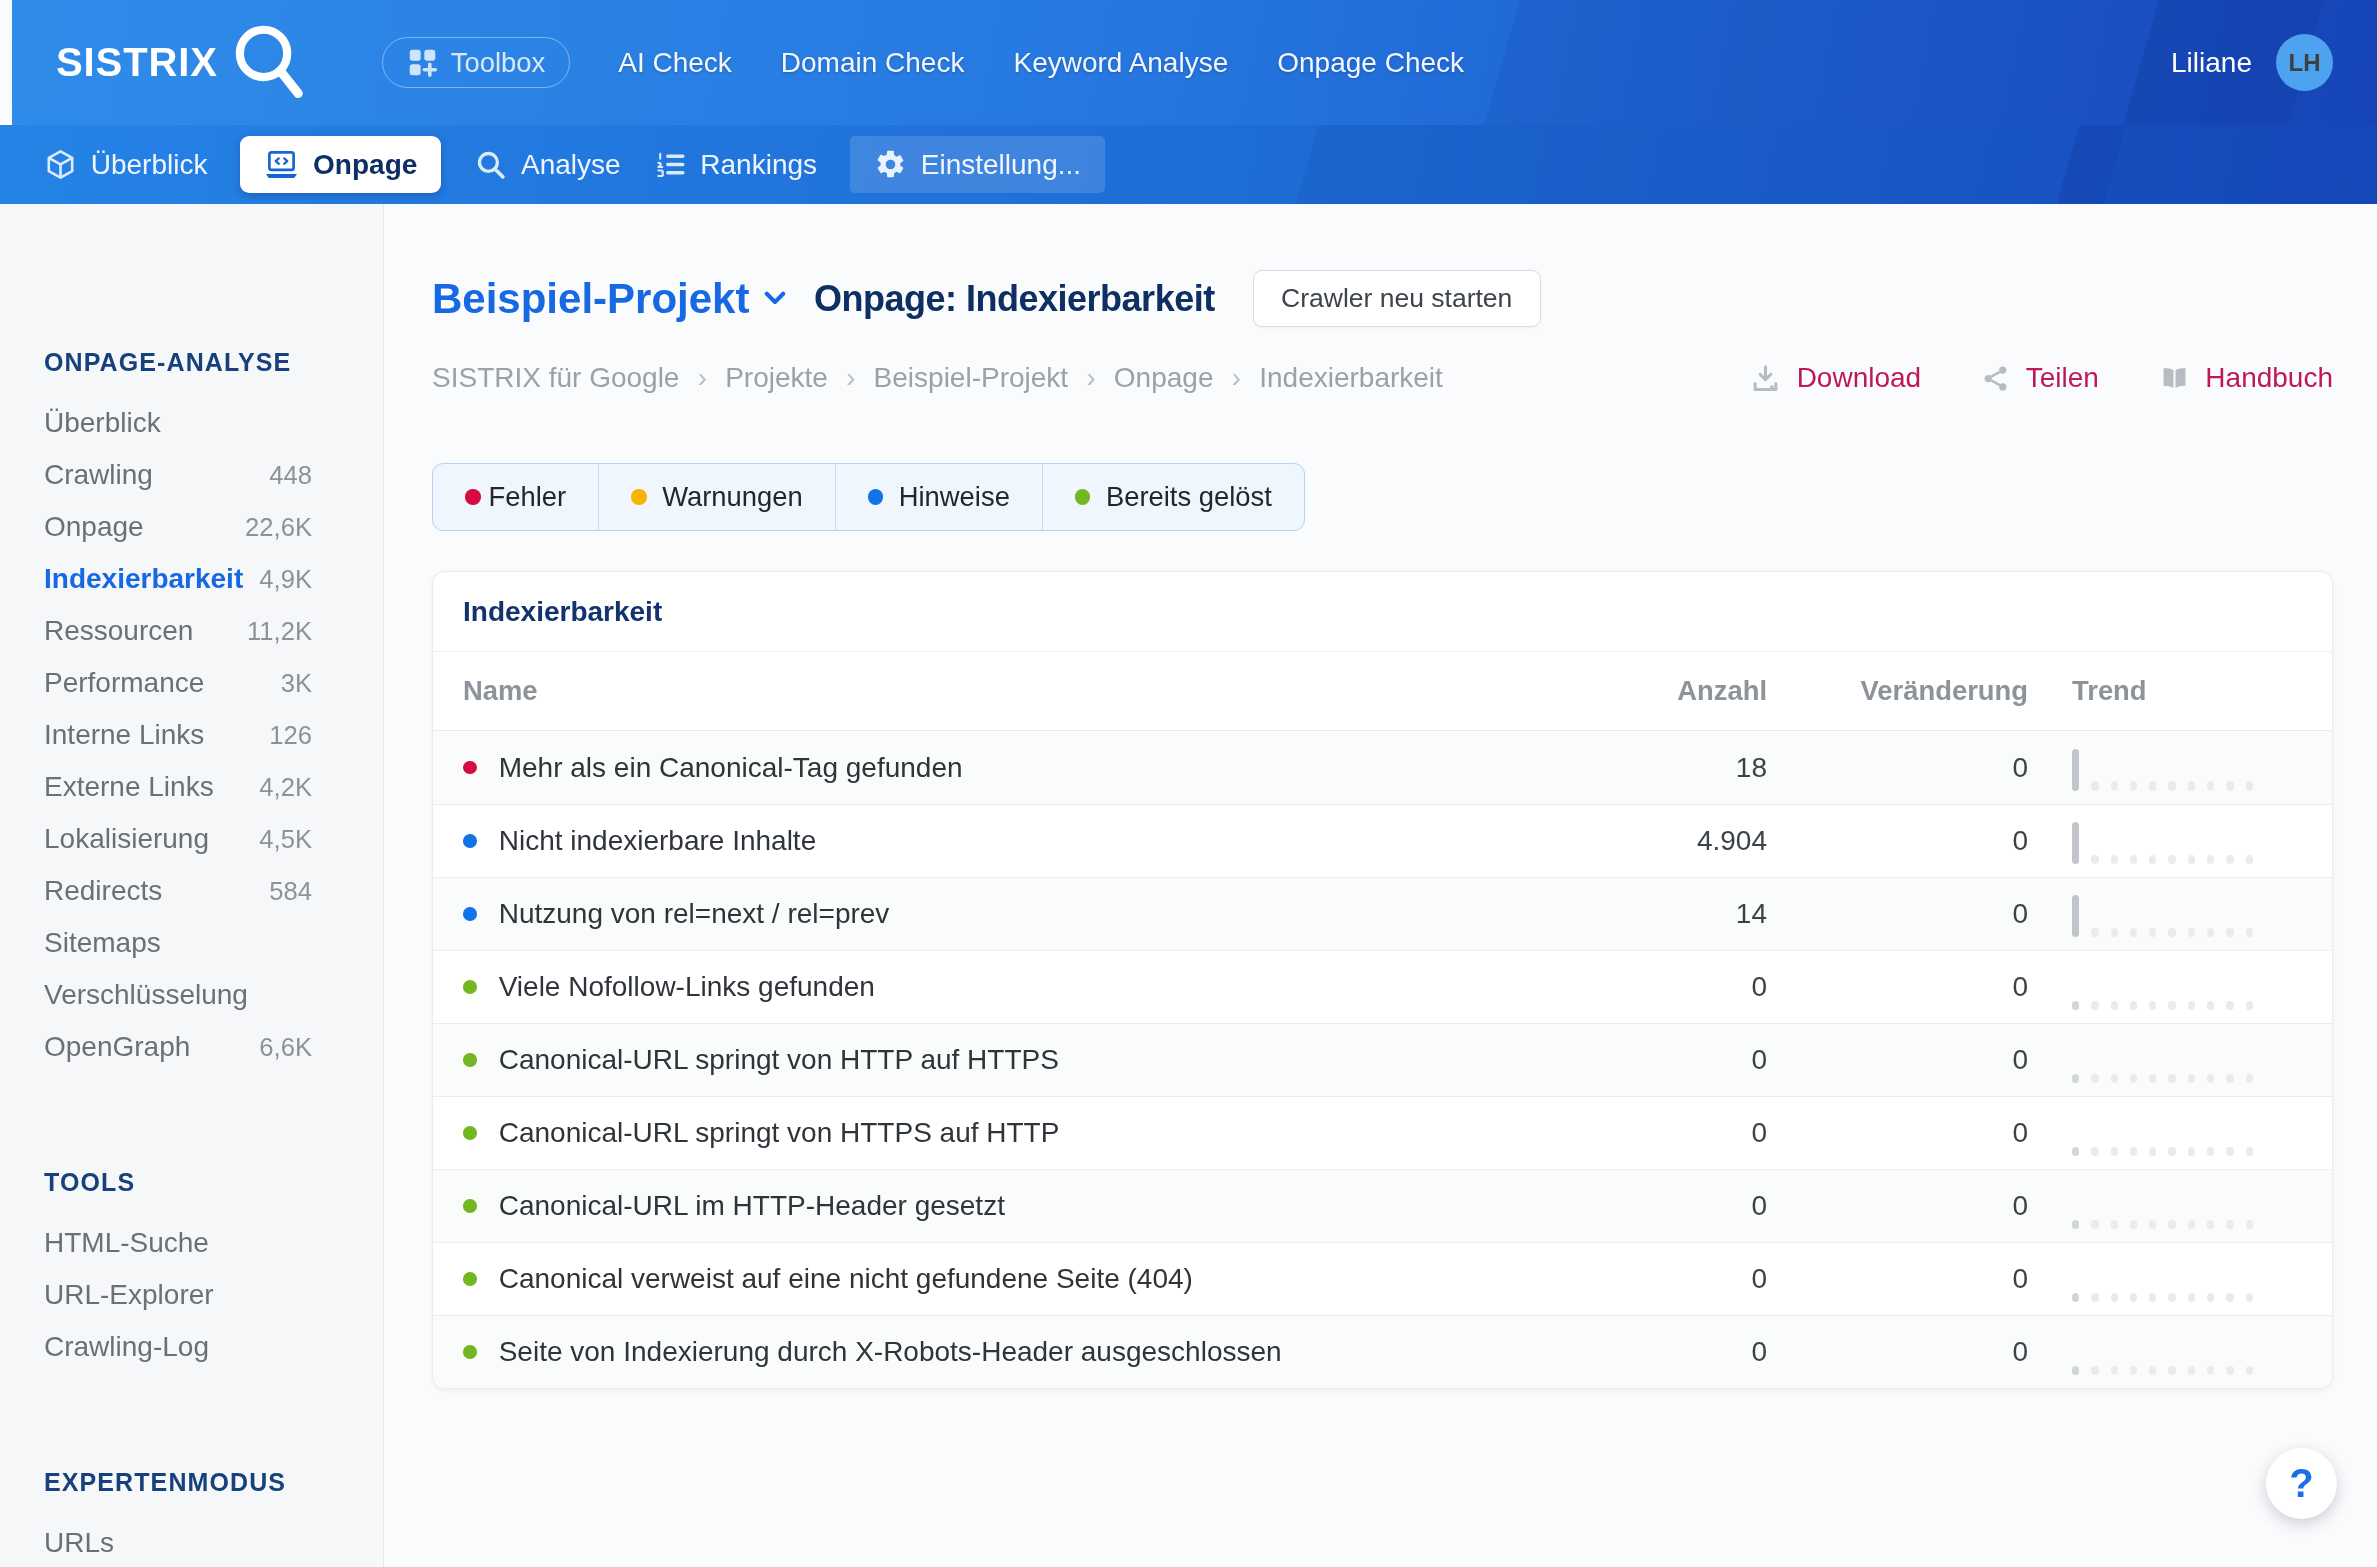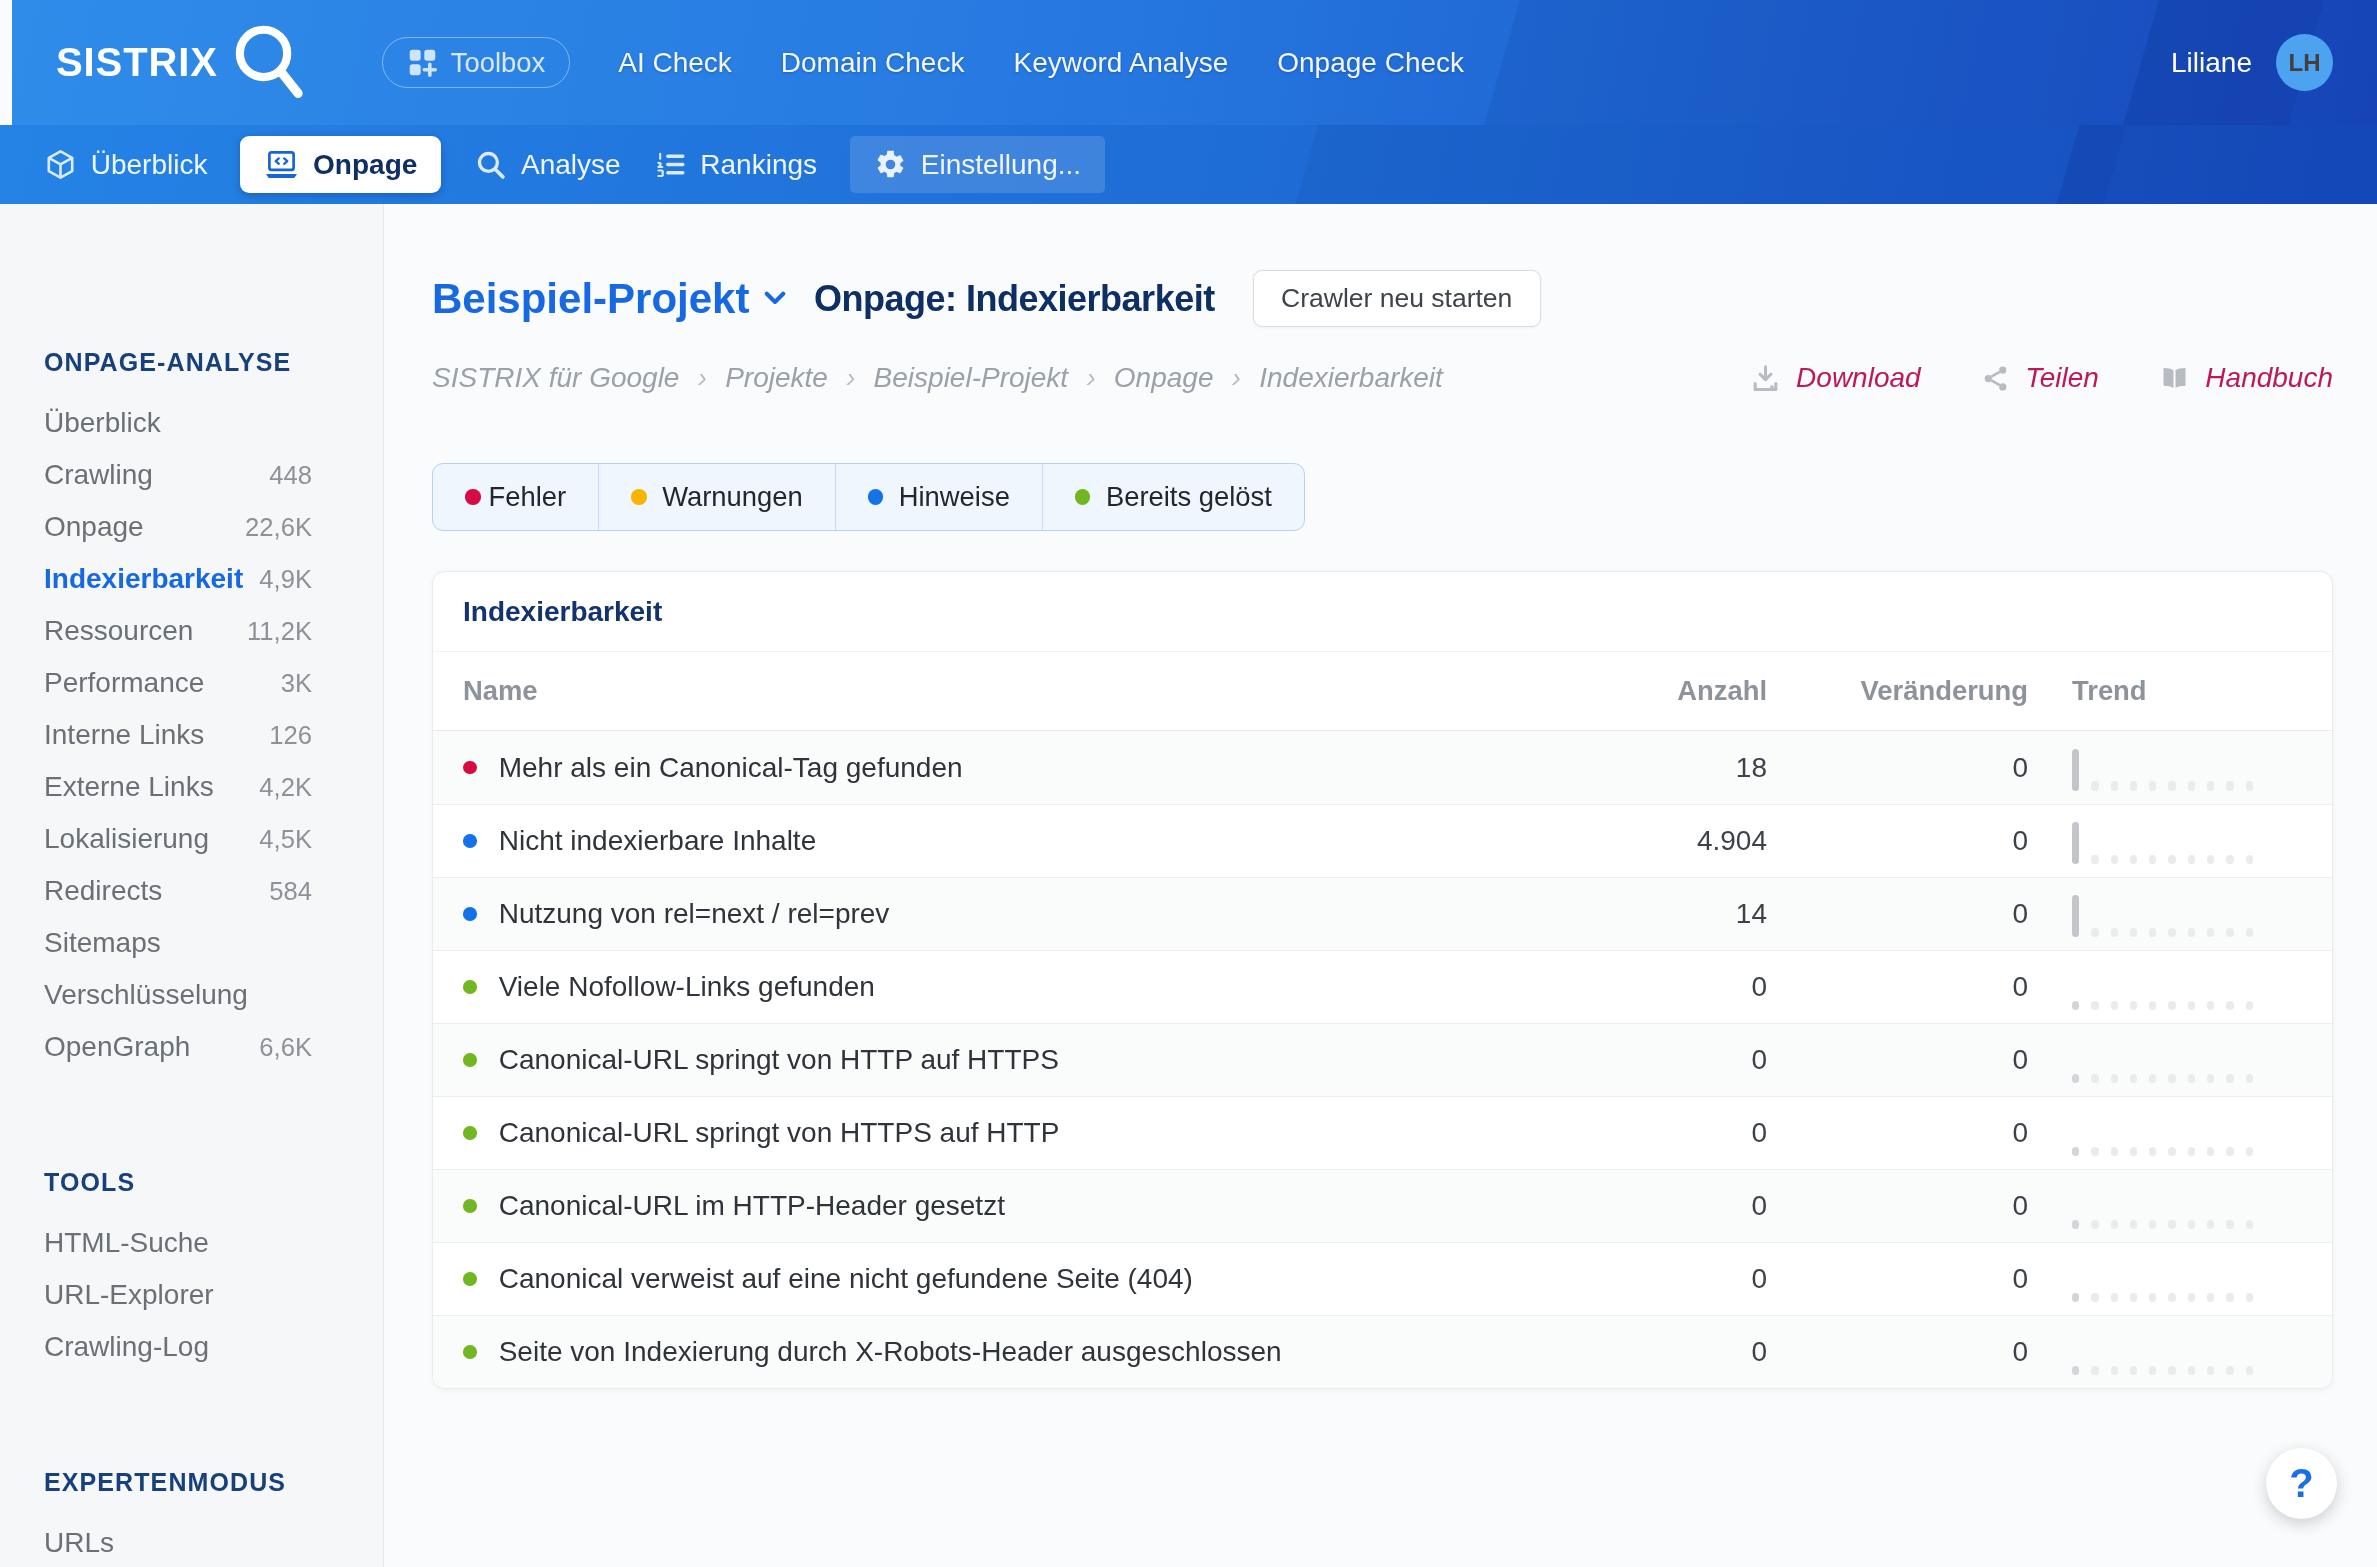--- a/index.html
+++ b/index.html
@@ -55,21 +55,21 @@
   
   .main { position:absolute; left:384px; top:204px; right:0; bottom:0; padding:0 44px 0 48px; }
   .title-row { margin-top:66px; display:flex; align-items:center; }
   .project-select { display:flex; align-items:center; gap:14.6px; cursor:pointer; }
   .project-select .proj { color:#1668e3; font-size:42px; font-weight:600; }
   .page-title { margin-left:28px; font-size:36px; font-weight:700; color:#0e2f63; letter-spacing:-0.5px; }
   .crawler-btn { margin-left:38px; height:57px; padding:0 27.4px; background:#fff; border:1.8px solid #d9dce1;
     border-radius:9.1px; font-size:26.5px; color:#3e444b; cursor:pointer; font-family:inherit;
     box-shadow:0 0.9px 2.7px rgba(20,30,40,.05); }
 
-  .meta-row { margin-top:35px; display:flex; align-items:center;font-style:italic; }
+  .meta-row { margin-top:35px; display:flex; align-items:center; }
   .breadcrumb { display:flex; align-items:center; gap:18.3px; }
   .crumb { font-size:28px; color:#9ba1a8; cursor:pointer; }
   .crumb-sep { font-size:27.4px; color:#b8bdc3; }
   .actions { margin-left:auto; display:flex; gap:60px; }
   .action { display:flex; align-items:center; gap:15.5px; font-size:28px; color:#be185d; cursor:pointer; }
 
   
   .filterbar { margin-top:69px; display:inline-flex; height:68px; background:#eff6fd;
     border:1.8px solid #b7d2f1; border-radius:11px; overflow:hidden; }
   .filter-seg { display:flex; align-items:center; gap:15.5px; padding:0 32px; font-size:27.4px;

